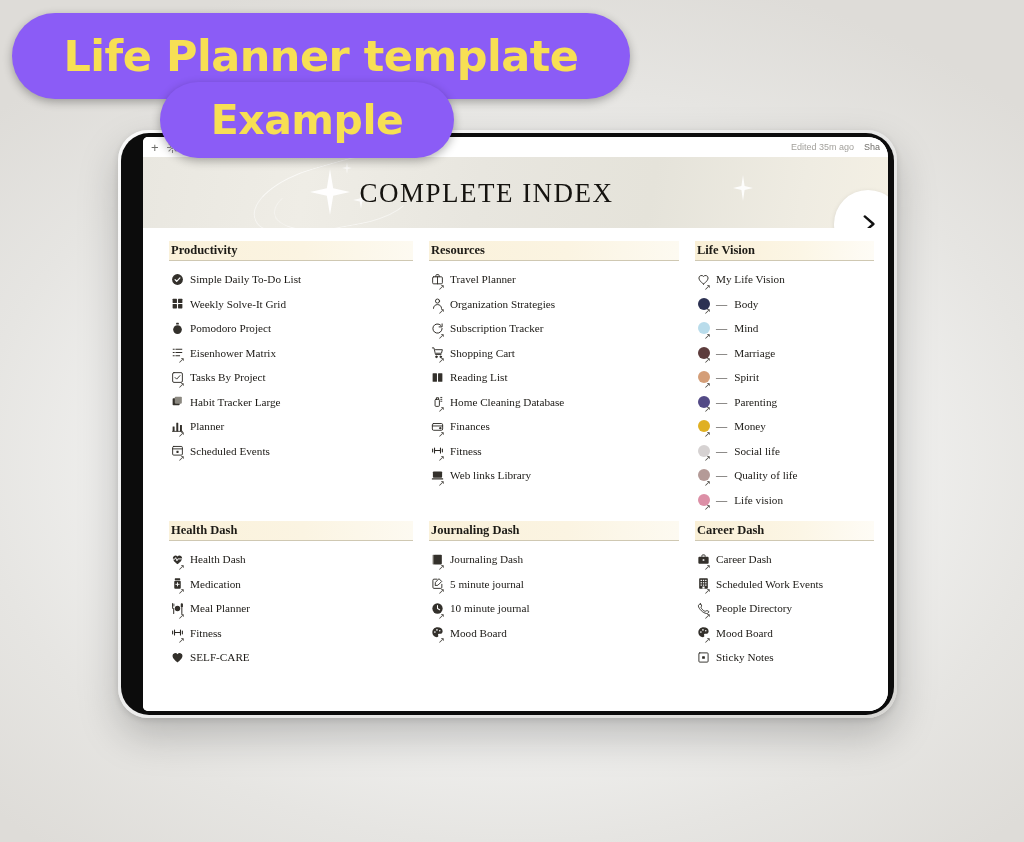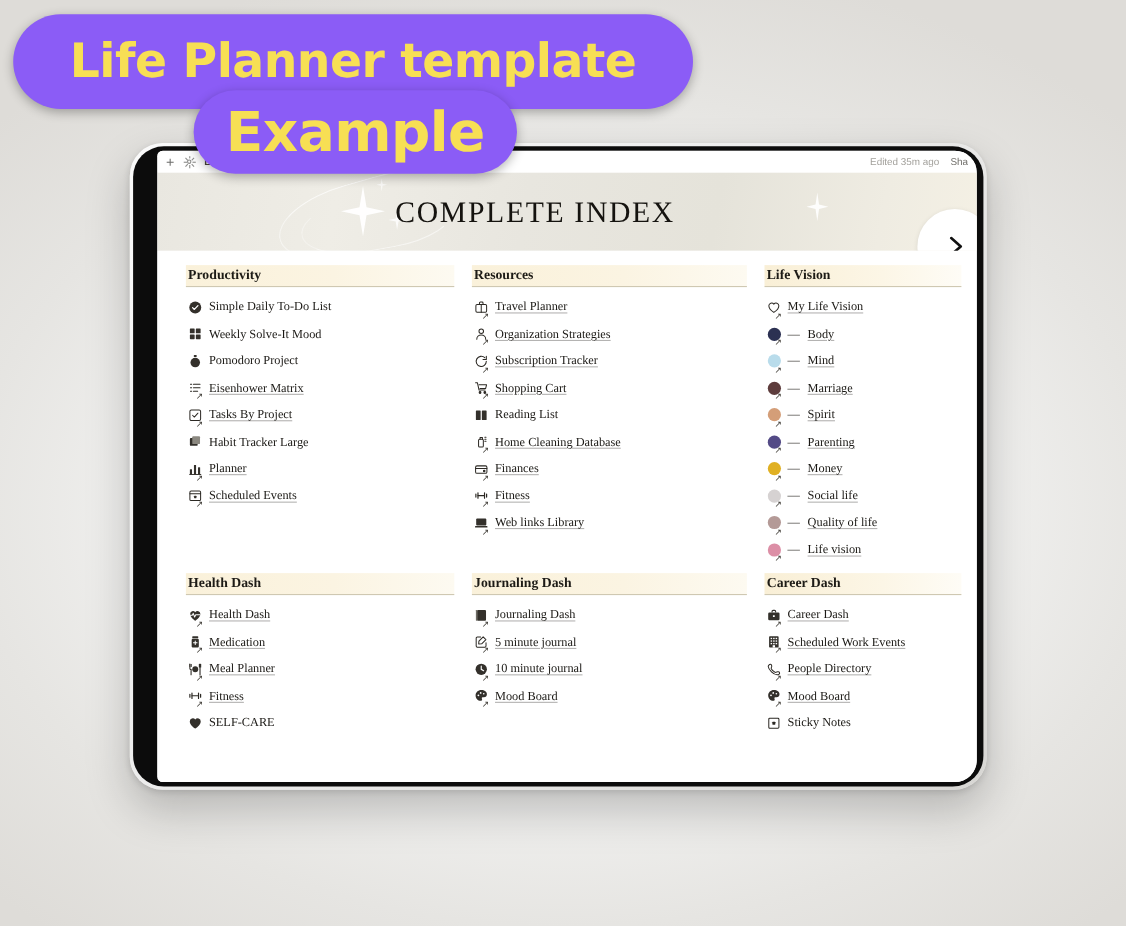--- a/index.html
+++ b/index.html
@@ -38,24 +38,24 @@
     box-shadow: 0 3px 10px rgba(0,0,0,0.30);
     pointer-events: auto;
   }
   #badge-line1 {
     left: 12px; top: 13px;
     width: 618px; height: 86px;
     border-radius: 43px;
     font-size: 43px;
   }
   #badge-line2 {
-    left: 176px; top: 82px;
+    left: 160px; top: 82px;
     width: 294px; height: 76px;
     border-radius: 38px;
-    font-size: 50px;
+    font-size: 41px;
   }
 
   
   .tablet-outer {
     position: absolute;
     left: 118px;
     top: 130px;
     width: 779px;
     height: 588px;
     border-radius: 30px;
@@ -229,21 +229,20 @@
   }
   .item .ico {
     width: 13px; height: 13px;
     flex: none;
     position: relative;
     display: flex; align-items: center; justify-content: center;
   }
   .item .ico svg { width: 13px; height: 13px; display: block; }
   .item .lbl { position: relative; }
   .item.link .lbl {
-    text-decoration: underline;
     text-decoration-color: rgba(40,38,34,.35);
     text-underline-offset: 2px;
   }
   
   .item.link .ico::after {
     content: "↗";
     position: absolute;
     left: 7px; bottom: -6px;
     font-size: 8px;
     line-height: 1;
@@ -319,21 +318,21 @@
               </div>
               <div class="item">
                 <span class="ico">
                   <svg viewBox="0 0 24 24" fill="#33302b" stroke="none">
                     <rect x="3" y="3" width="8" height="8" rx="1"></rect>
                     <rect x="13" y="3" width="8" height="8" rx="1"></rect>
                     <rect x="3" y="13" width="8" height="8" rx="1"></rect>
                     <rect x="13" y="13" width="8" height="8" rx="1"></rect>
                   </svg>
                 </span>
-                <span class="lbl">Weekly Solve-It Mood</span>
+                <span class="lbl">Weekly Solve-It Grid</span>
               </div>
               <div class="item">
                 <span class="ico">
                   <svg viewBox="0 0 24 24" fill="#33302b" stroke="none">
                     <rect x="9.5" y="1.5" width="5" height="3" rx="1"></rect>
                     <circle cx="12" cy="14" r="8"></circle>
                   </svg>
                 </span>
                 <span class="lbl">Pomodoro Project</span>
               </div>

